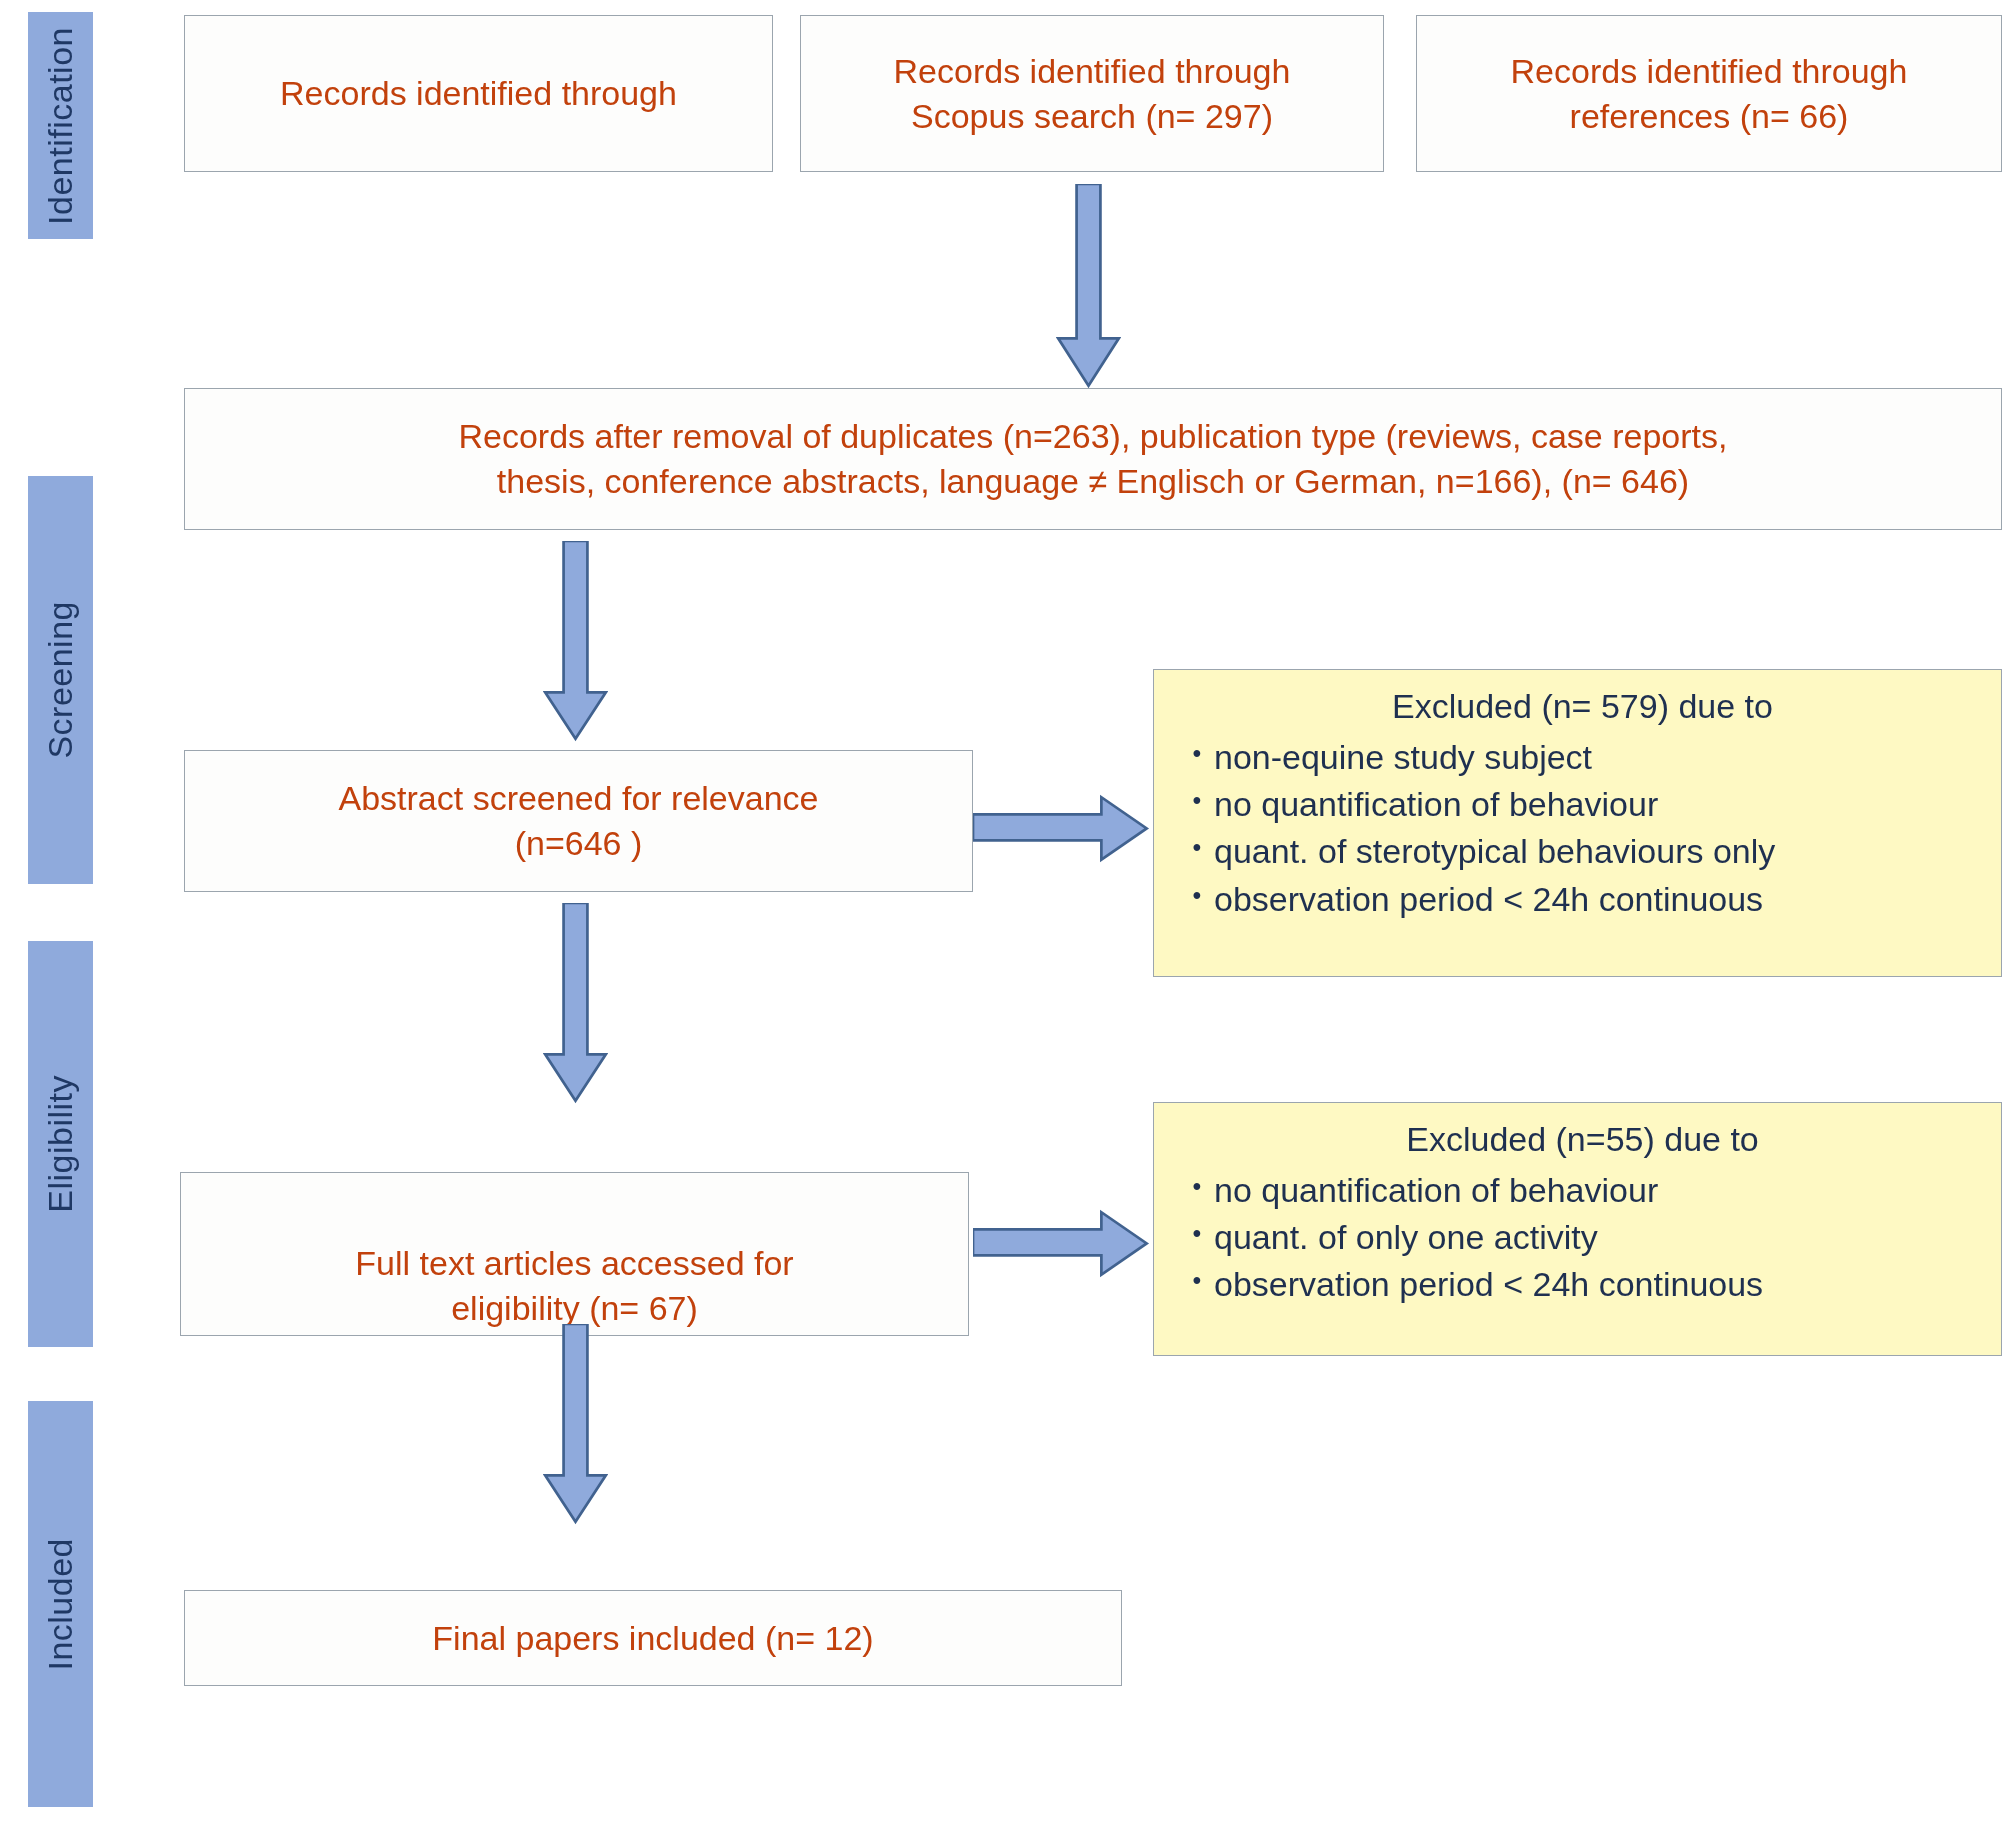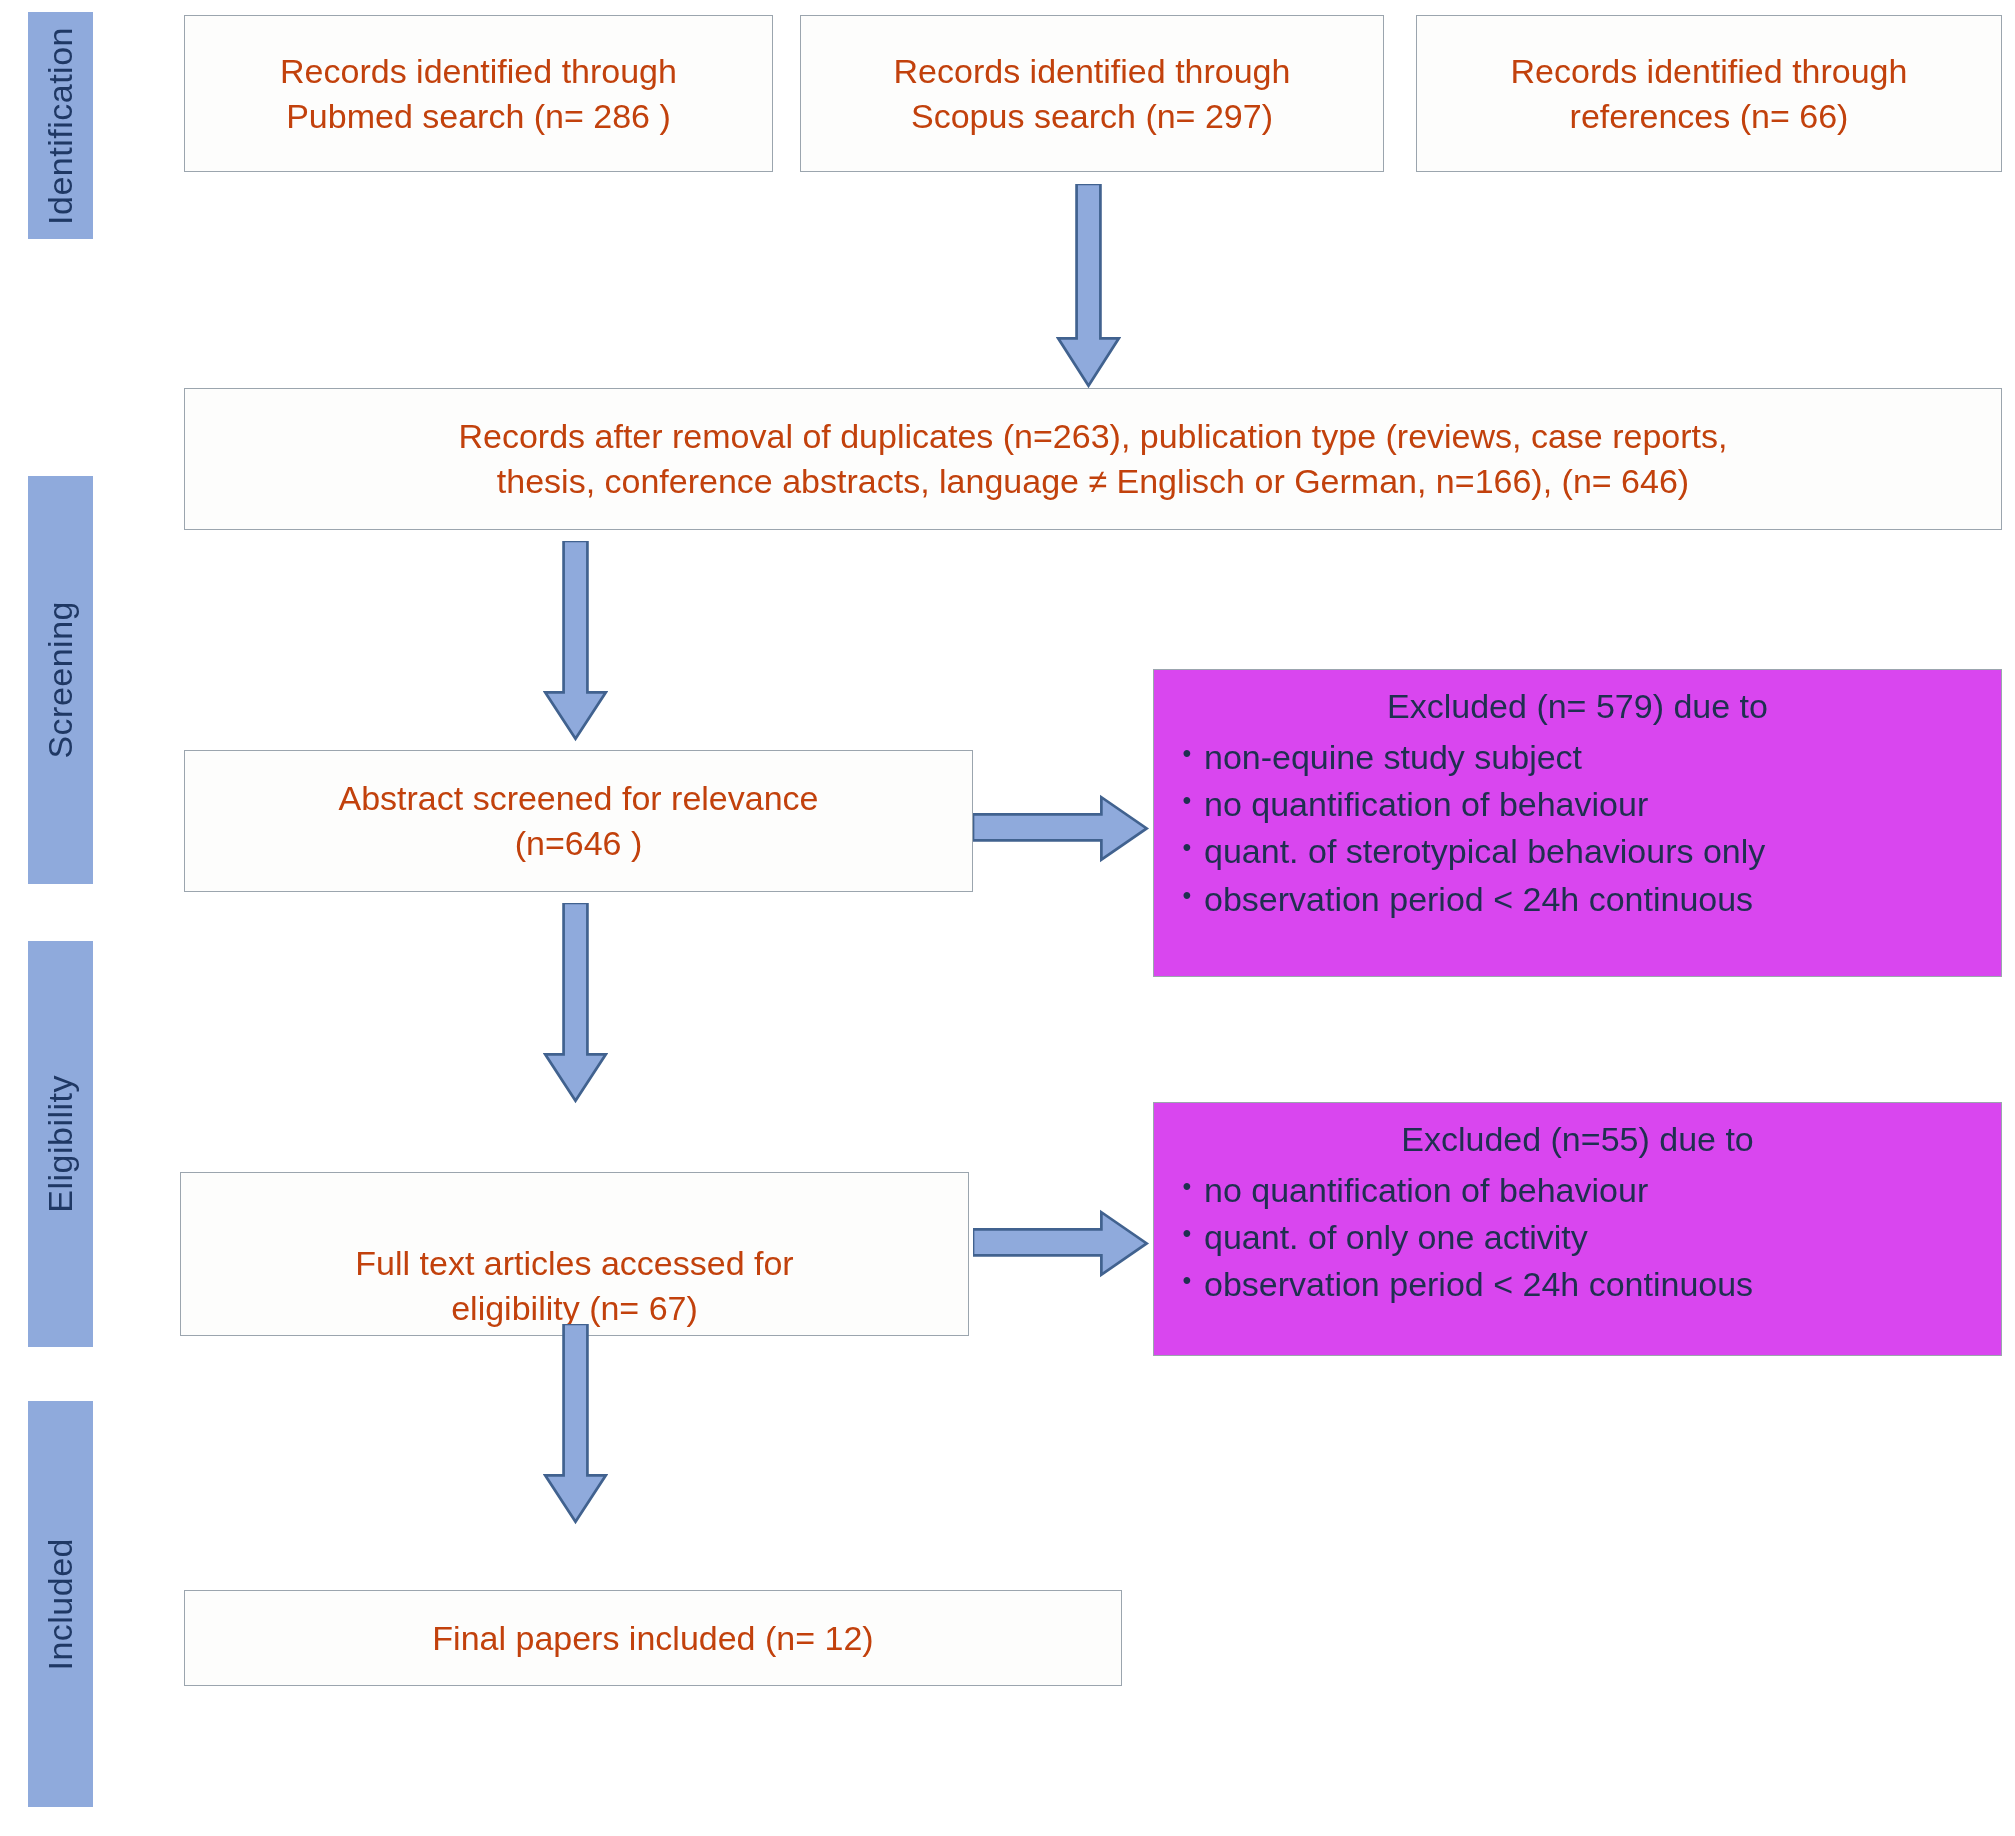--- a/index.html
+++ b/index.html
@@ -50,26 +50,26 @@
     line-height: 1.32;
     text-align: center;
     padding: 4.3px 9.7px;
   }
   .flow-box .line { display: block; white-space: nowrap; }
 
   
   .excl-box {
     position: absolute;
     border: 1.6px solid #9BA5AE;
-    background: #d946ef;
+    background: #fef9c3;
     box-sizing: border-box;
     color: #1F3050;
     font-size: 34px;
     line-height: 1.3;
-    padding: 14px 16px 14px 16px;
+    padding: 14px 16px 14px 26px;
   }
   .excl-title {
     text-align: center;
     display: block;
     margin-bottom: 6.5px;
   }
   .excl-list {
     margin: 0;
     padding: 0;
     list-style: none;
@@ -110,21 +110,20 @@
   <div class="stage-bar" style="left:28px; top:941px; width:65px; height:406px;">
     <span class="stage-label">Eligibility</span>
   </div>
 
   <div class="stage-bar" style="left:28px; top:1401px; width:65px; height:406px;">
     <span class="stage-label">Included</span>
   </div>
 
   <div class="flow-box" style="left:184px; top:15px; width:589px; height:157px;">
     <span class="line">Records identified through</span>
-    <span class="line">Pubmed search (n= 286 )</span>
   </div>
 
   <div class="flow-box" style="left:800px; top:15px; width:584px; height:157px;">
     <span class="line">Records identified through</span>
     <span class="line">Scopus search (n= 297)</span>
   </div>
 
   <div class="flow-box" style="left:1416px; top:15px; width:586px; height:157px;">
     <span class="line">Records identified through</span>
     <span class="line">references (n= 66)</span>

